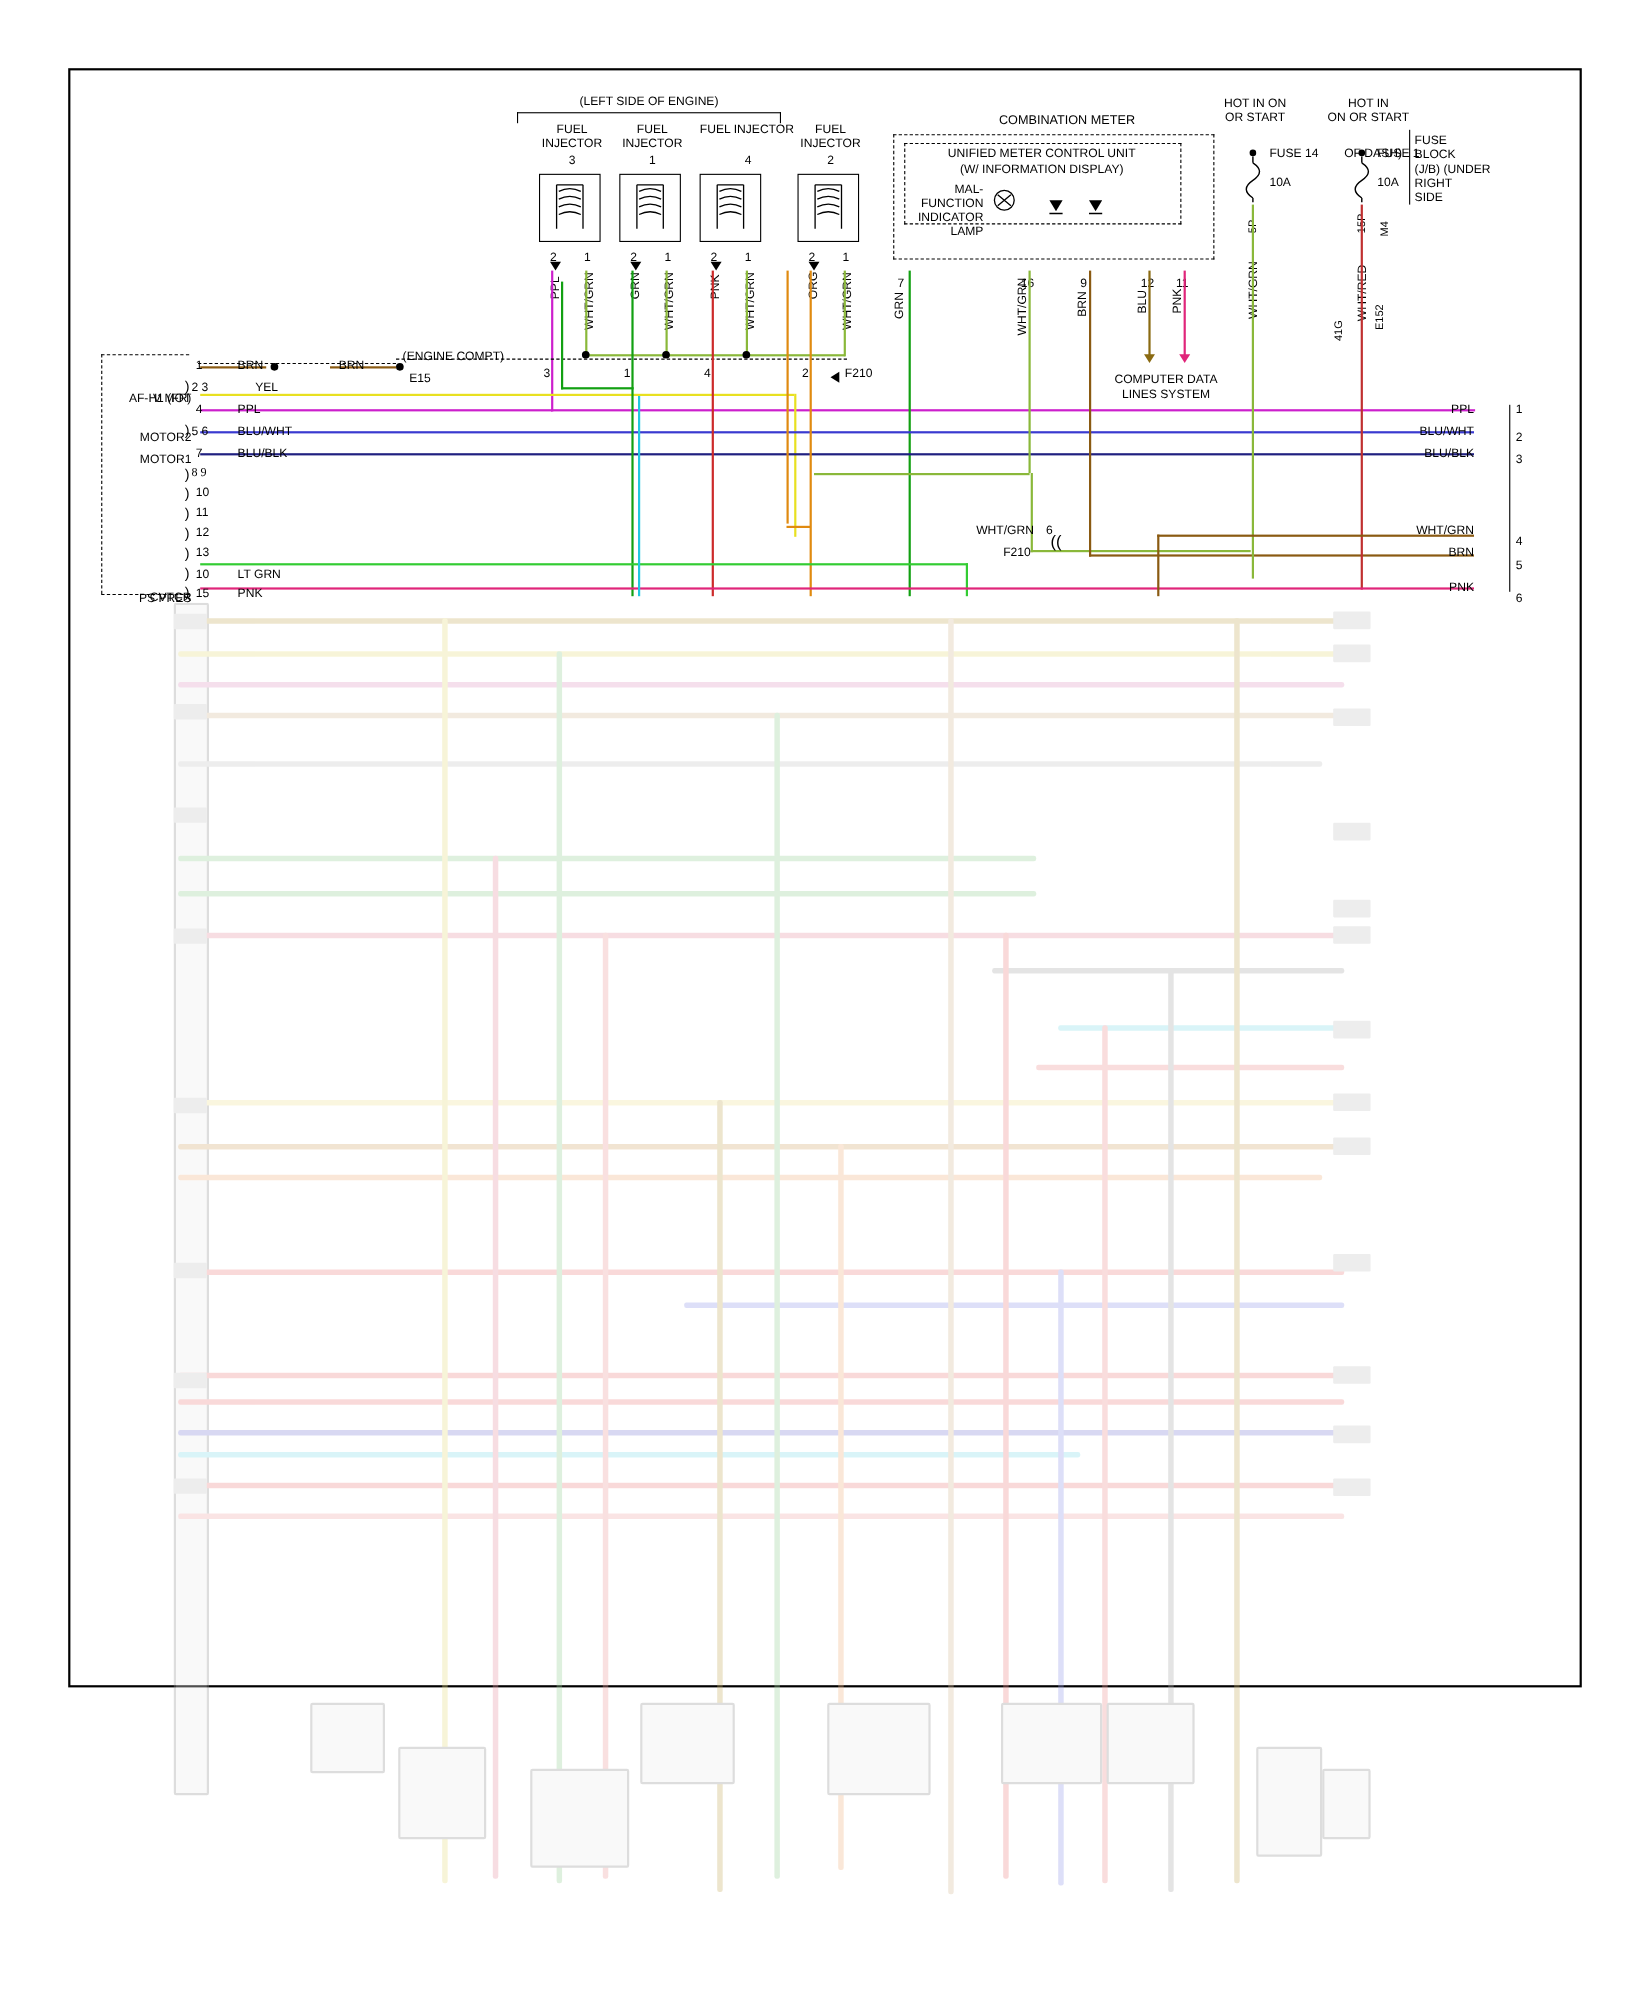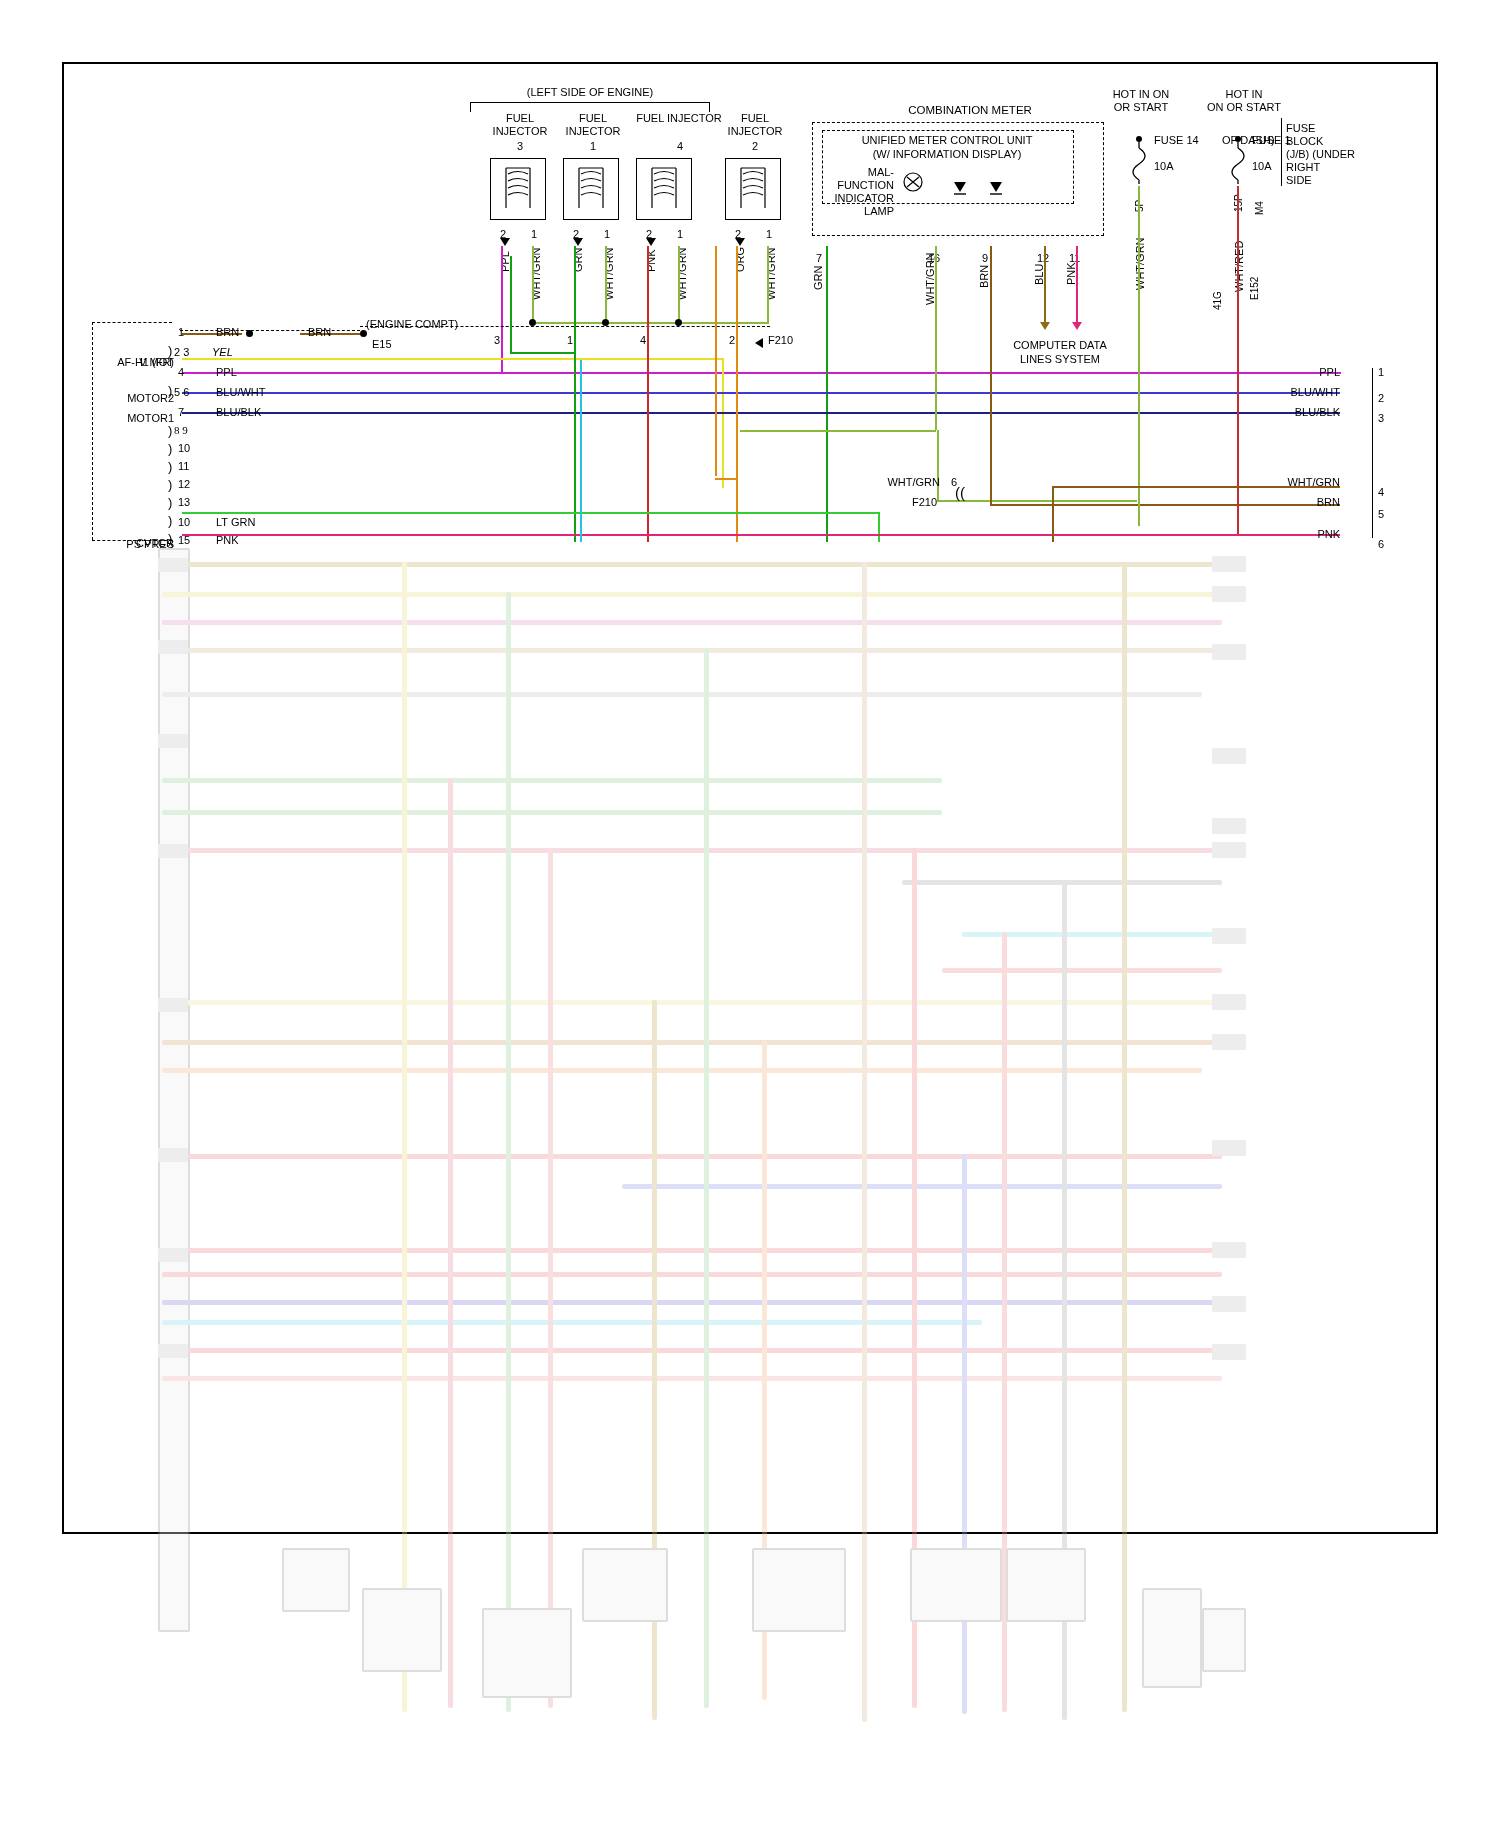--- a/index.html
+++ b/index.html
@@ -239,21 +239,21 @@
   <div class="wire wh" style="left:1052px;top:486px;width:288px;background:#8a5a12;"></div>
 
   <div class="txt" style="left:178px;top:326px;">1</div>
   <div class="txt" style="left:216px;top:326px;">BRN</div>
   <div class="txt" style="left:308px;top:326px;">BRN</div>
   <div class="txt" style="left:366px;top:318px;">(ENGINE COMPT)</div>
   <div class="txt" style="left:372px;top:338px;">E15</div>
 
   <div class="txt" style="left:174px;top:346px;">2 3</div>
   <div class="txt r" style="left:100px;top:356px;width:74px;">AF-H1 (FR)</div>
-  <div class="txt" style="left:212px;top:346px;font-style:italic;">YEL</div>
+  <div class="txt" style="left:232px;top:346px;">YEL</div>
 
   <div class="txt" style="left:178px;top:366px;">4</div>
   <div class="txt r" style="left:100px;top:356px;width:74px;">V MOT</div>
   <div class="txt" style="left:216px;top:366px;">PPL</div>
 
   <div class="txt" style="left:174px;top:386px;">5 6</div>
   <div class="txt r" style="left:96px;top:392px;width:78px;">MOTOR2</div>
   <div class="txt" style="left:216px;top:386px;">BLU/WHT</div>
 
   <div class="txt" style="left:178px;top:406px;">7</div>

